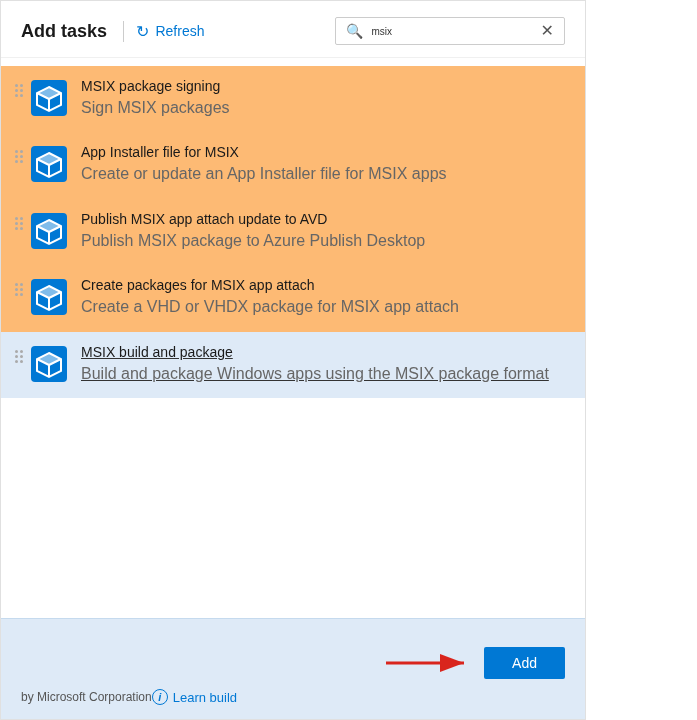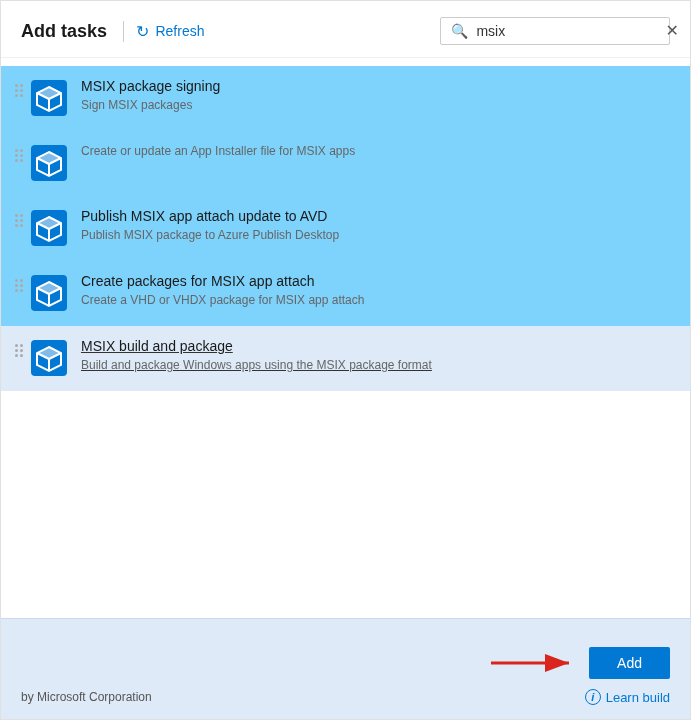--- a/index.html
+++ b/index.html
@@ -6,21 +6,21 @@
     body {
       font-family: 'Segoe UI', Arial, sans-serif;
       background: #fff;
       width: 697px;
       min-height: 720px;
       color: #333;
       font-size: 14px;
     }
 
     .container {
-      width: 691px;
+      width: 586px;
       min-height: 720px;
       background: #fff;
       display: flex;
       flex-direction: column;
       border: 1px solid #e0e0e0;
     }
 
     
     .header {
       display: flex;
@@ -72,21 +72,21 @@
     }
 
     .search-icon {
       color: #555;
       font-size: 14px;
     }
 
     .search-input {
       border: none;
       outline: none;
-      font-size: 14px;
+      font-size: 10px;
       flex: 1;
       color: #333;
     }
 
     .search-clear {
       background: none;
       border: none;
       cursor: pointer;
       color: #555;
       font-size: 16px;
@@ -99,21 +99,21 @@
       flex: 1;
       overflow-y: auto;
       padding: 8px 0;
     }
 
     .task-item {
       display: flex;
       align-items: flex-start;
       padding: 12px 16px 12px 8px;
       cursor: pointer;
-      background: #7dd3fc;
+      background: #fdba74;
       border-bottom: 1px solid transparent;
       position: relative;
     }
 
     .task-item.selected {
       background: #deeaf7;
       text-decoration: underline;
     }
 
     .drag-handle {
@@ -158,36 +158,35 @@
     }
 
     .task-name {
       font-size: 14px;
       font-weight: 500;
       color: #1a1a1a;
       margin-bottom: 3px;
     }
 
     .task-desc {
-      font-size: 12px;
+      font-size: 16px;
       color: #666;
       line-height: 1.4;
     }
 
     
     .selected-panel {
       background: #deeaf7;
       padding: 12px 20px 14px 20px;
       border-top: 1px solid #c5daee;
     }
 
     .selected-panel-footer {
       display: flex;
       align-items: center;
-      justify-content: space-between;
       margin-top: 10px;
     }
 
     .by-publisher {
       font-size: 12px;
       color: #555;
     }
 
     .learn-more-btn {
       display: flex;
@@ -298,20 +297,21 @@
         <svg viewBox="0 0 36 36" xmlns="http://www.w3.org/2000/svg">
           <rect width="36" height="36" rx="4" fill="#0078d4"></rect>
           <polygon points="18,7 30,13 30,25 18,31 6,25 6,13" fill="none" stroke="white" stroke-width="2"></polygon>
           <polygon points="18,7 30,13 18,19 6,13" fill="white" opacity="0.5"></polygon>
           <line x1="18" y1="19" x2="18" y2="31" stroke="white" stroke-width="2"></line>
           <line x1="6" y1="13" x2="18" y2="19" stroke="white" stroke-width="2"></line>
           <line x1="30" y1="13" x2="18" y2="19" stroke="white" stroke-width="2"></line>
         </svg>
       </div>
       <div class="task-content">
+        <div class="task-name">App Installer file for MSIX</div>
         <div class="task-desc">Create or update an App Installer file for MSIX apps</div>
       </div>
     </div>
 
     <div class="task-item">
       <div class="drag-handle">
         <div class="drag-dot-row">
             <div class="drag-dot"></div>
             <div class="drag-dot"></div>
           </div>

